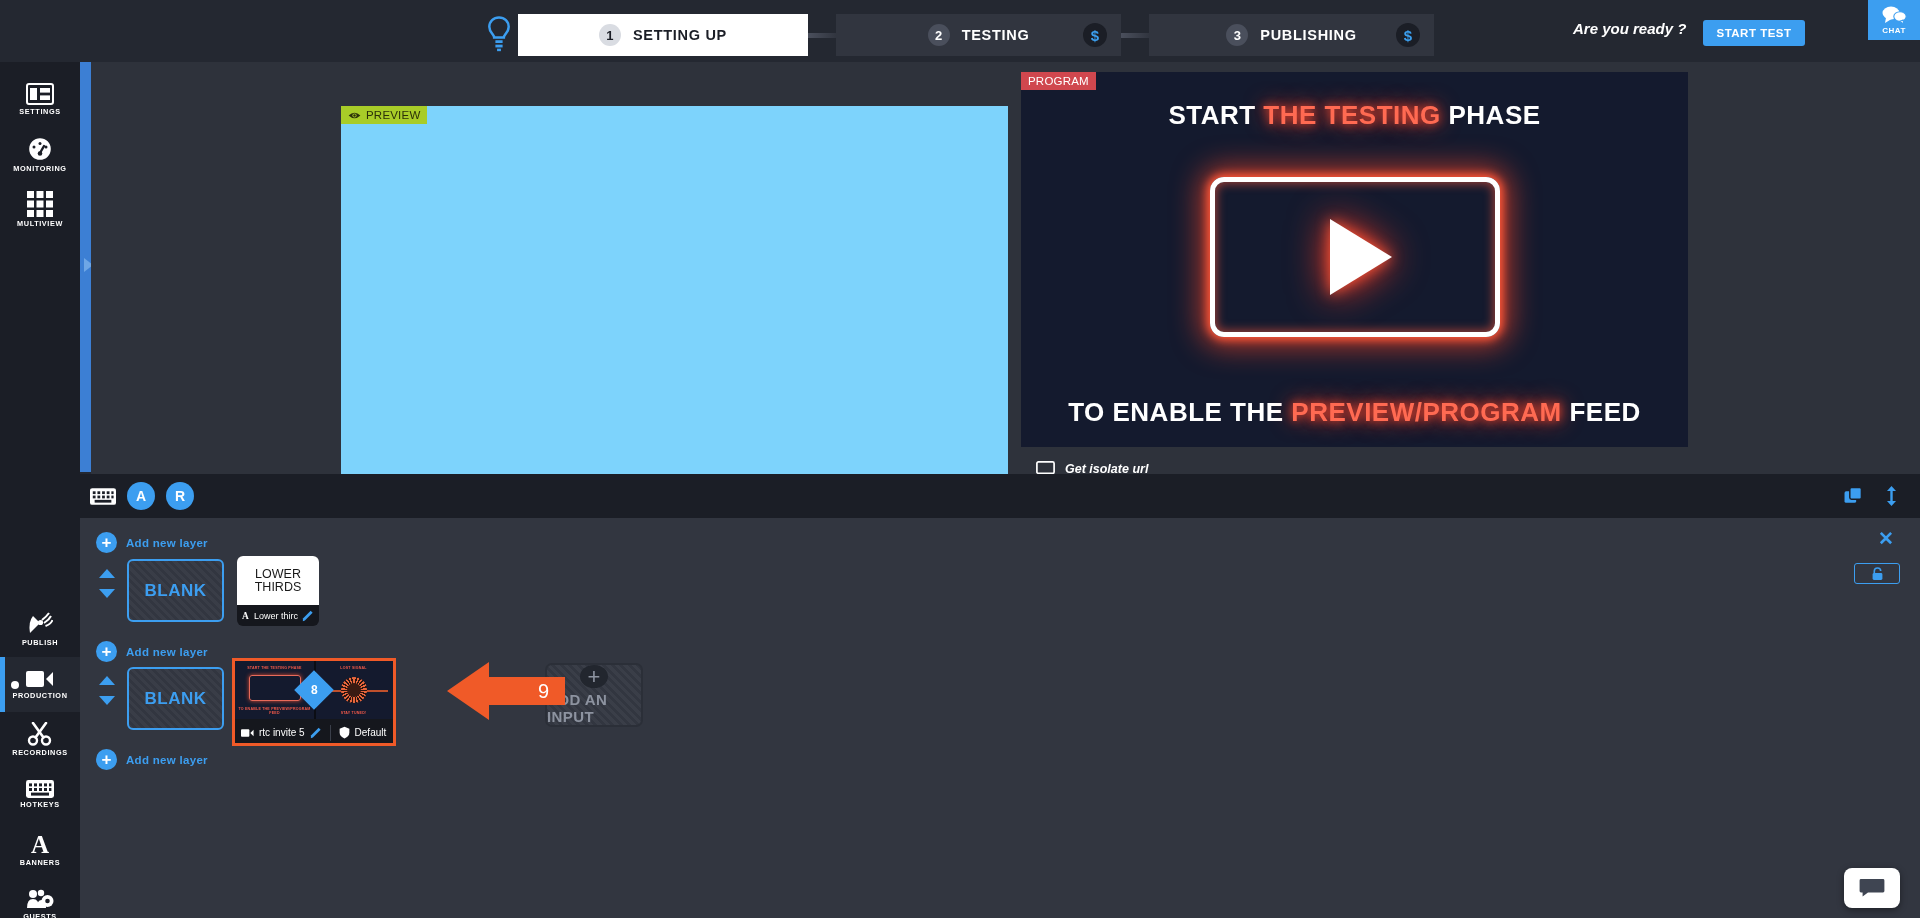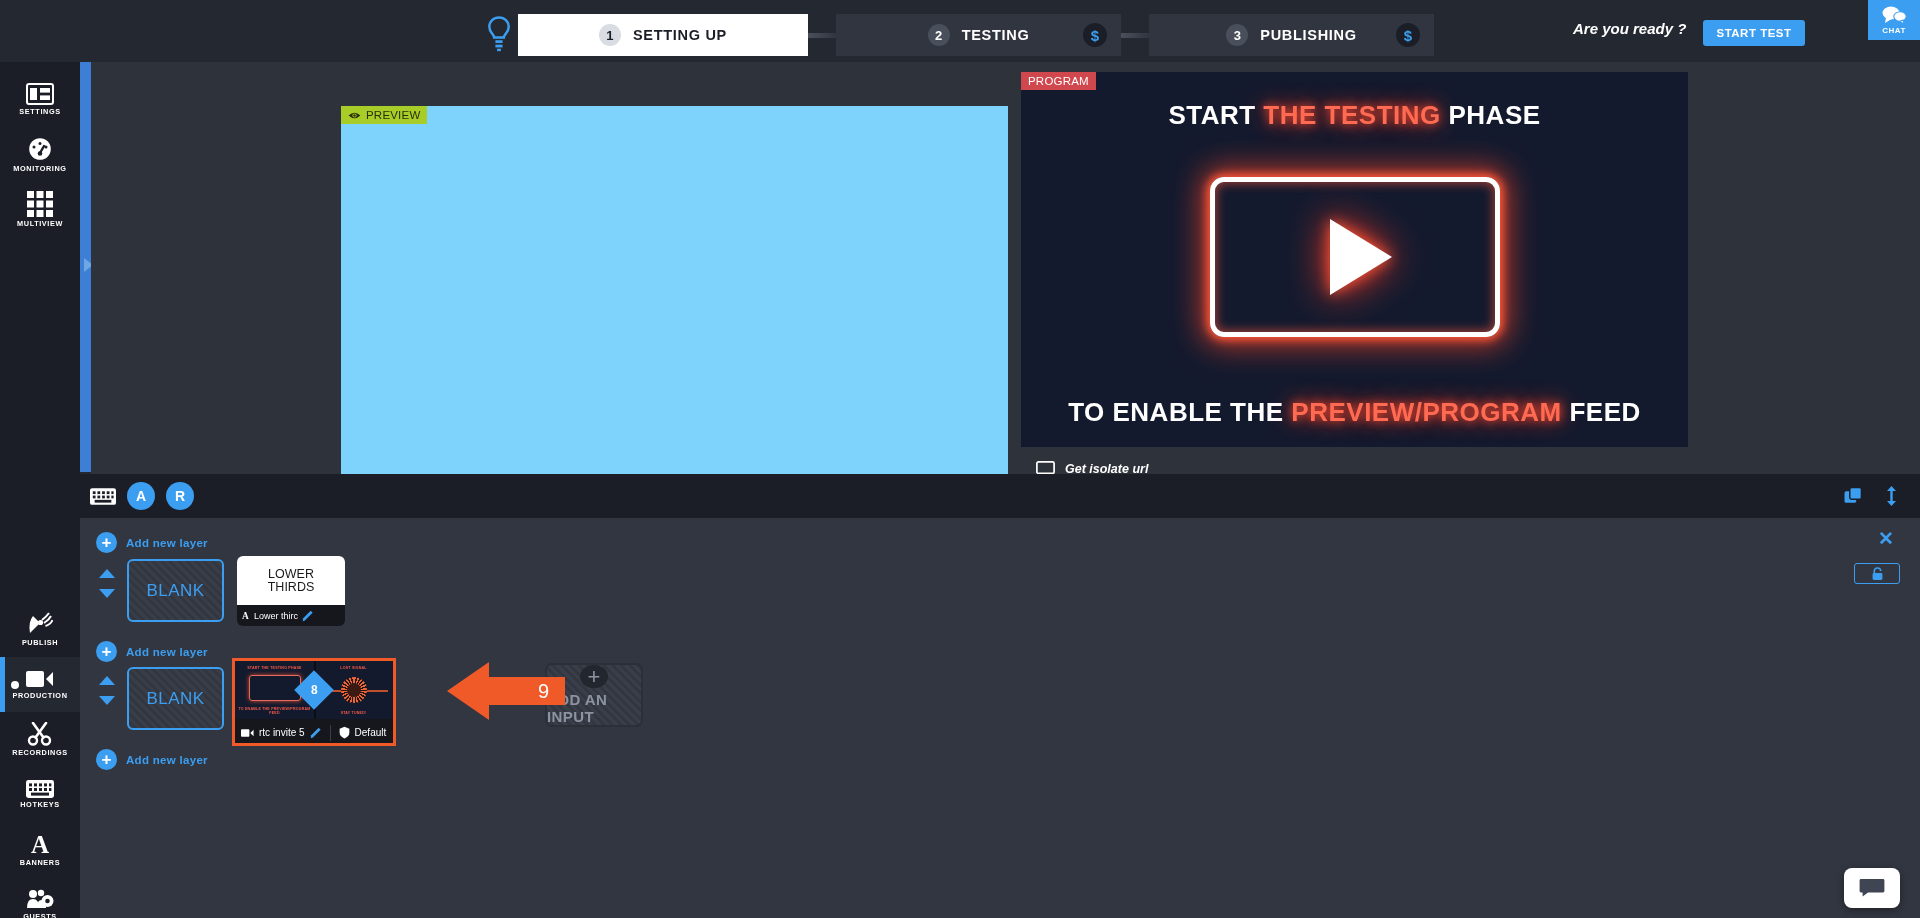--- a/index.html
+++ b/index.html
@@ -168,27 +168,27 @@
 
   .arrows-col { position: absolute; display: flex; flex-direction: column; gap: 11px; }
   .tri-up { width: 0; height: 0; border-left: 8px solid transparent;
     border-right: 8px solid transparent; border-bottom: 9px solid #3c9ef0; cursor: pointer; }
   .tri-dn { width: 0; height: 0; border-left: 8px solid transparent;
     border-right: 8px solid transparent; border-top: 9px solid #3c9ef0; cursor: pointer; }
 
   .blank-card {
     position: absolute; width: 97px; height: 63px; border: 2px solid #3c9ef0;
     border-radius: 6px; display: flex; align-items: center; justify-content: center;
-    color: #3c9ef0; font-size: 17px; font-weight: normal; letter-spacing: 0.5px;
+    color: #3c9ef0; font-size: 17px; font-weight: bold; letter-spacing: 0.5px;
     background: repeating-linear-gradient(45deg,#393d47 0 3px,#35394300 3px 6px);
     cursor: pointer;
   }
 
   .src-card {
-    position: absolute; width: 108px; height: 70px; background: #15171d;
+    position: absolute; width: 82px; height: 70px; background: #15171d;
     border-radius: 6px; overflow: hidden; cursor: pointer;
   }
   .src-card .thumb { width: 100%; height: 49px; position: relative; }
   .src-card .foot { height: 21px; display: flex; align-items: center; gap: 4px;
     padding: 0 4px; font-size: 9px; color: #fff; }
 
   .lt-thumb { background: #ffffff; display: flex; flex-direction: column;
     align-items: center; justify-content: center; line-height: 1.0; }
   .lt-thumb span { color: #1a1a1a; font-size: 12.5px; font-weight: normal; }
 

